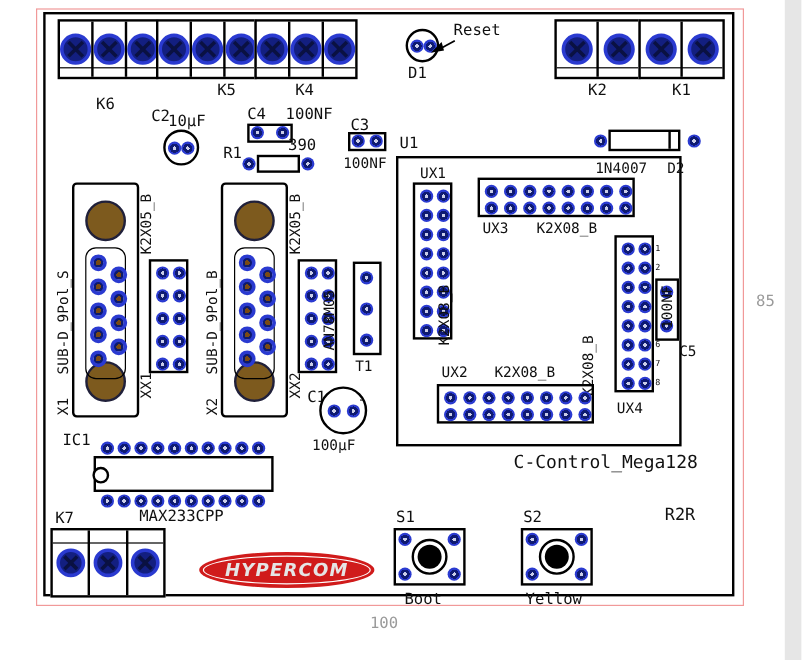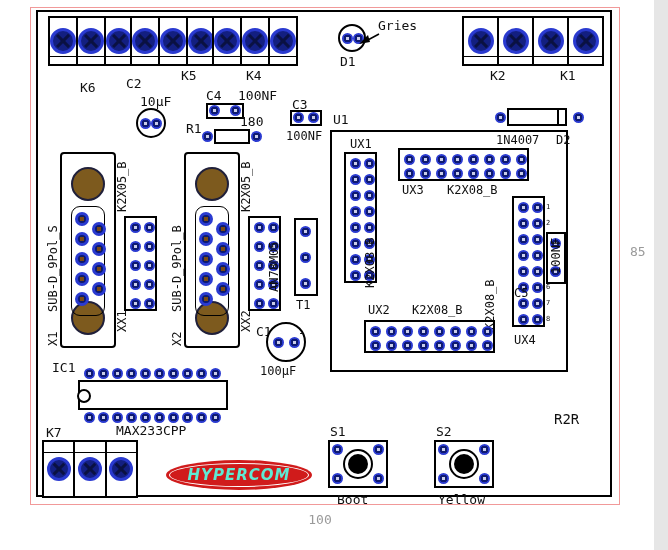--- a/index.html
+++ b/index.html
@@ -36,21 +36,21 @@
   .mhole{position:absolute;width:34px;height:34px;border-radius:50%;background:#7d5a1e;border:2.5px solid #20203a}
   .dshell{position:absolute;border:1.5px solid #000;border-radius:9px}
   .dpin{position:absolute;width:14px;height:14px;border-radius:50%;border:3px solid #2a3ad0;
         background:radial-gradient(circle,#7a4a14 0 2.2px,#0d1a6e 2.2px)}
   .band{position:absolute;right:6px;top:0;bottom:0;width:2px;background:#000}
   .notch{position:absolute;left:-3px;top:7px;width:14px;height:14px;border:2px solid #000;border-radius:50%;background:#fff}
   .btn{position:absolute;width:60px;height:48px;border:2px solid #000;background:#fff}
   .ring{position:absolute;left:13px;top:7px;width:30px;height:30px;border:2px solid #000;border-radius:50%}
   .btncap{position:absolute;left:18px;top:12px;width:20px;height:20px;border-radius:50%;background:#000}
   .logo{position:absolute;left:166px;top:460px;width:146px;height:30px;background:#d01b1b;border-radius:50%;
-        display:flex;align-items:center;justify-content:center;color:#5eead4;font-weight:bold;font-style:italic;
+        display:flex;align-items:center;justify-content:center;color:#e5e5e5;font-weight:bold;font-style:italic;
         font-size:15px;letter-spacing:1px;font-family:"DejaVu Sans","Liberation Sans",sans-serif}
   .logo::before{content:"";position:absolute;inset:3px;border:1.5px solid #fff;border-radius:50%;pointer-events:none}
   .logo span{position:relative}
 </style>
 </head>
 <body>
 
 <div class="canvas">
 
   <div class="edge"></div>
@@ -111,42 +111,42 @@
       </div>
     </div>
   <div class="lbl" style="left:490px;top:68px">K2</div>
   <div class="lbl" style="left:560px;top:68px">K1</div>
 
   <div class="cap" style="left:338px;top:24px;width:28px;height:28px">
     <i class="pin" style="left:2px;top:7px"></i>
     <i class="pin" style="left:13px;top:7px"></i>
   </div>
   <div class="lbl" style="left:340px;top:54px">D1</div>
-  <div class="lbl" style="left:378px;top:18px">Gries</div>
+  <div class="lbl" style="left:378px;top:18px">Reset</div>
   <svg class="abs" style="left:357px;top:31px" width="24" height="16">
     <path d="M22 3 L9 10" stroke="#000" stroke-width="1.5" fill="none"></path>
     <path d="M2 13 L11 4 L13 11 Z" fill="#000"></path>
   </svg>
 
-  <div class="lbl" style="left:126px;top:76px">C2</div>
+  <div class="lbl" style="left:126px;top:90px">C2</div>
   <div class="lbl" style="left:140px;top:94px">10µF</div>
   <div class="cap" style="left:136px;top:108px;width:30px;height:30px">
     <i class="pin" style="left:2px;top:8px"></i>
     <i class="pin" style="left:13px;top:8px"></i>
   </div>
 
   <div class="lbl" style="left:206px;top:88px">C4</div>
   <div class="lbl" style="left:238px;top:88px">100NF</div>
   <div class="comp" style="left:206px;top:103px;width:38px;height:16px">
     <i class="pin" style="left:1px;top:0px"></i>
     <i class="pin" style="left:22px;top:0px"></i>
   </div>
 
   <div class="lbl" style="left:186px;top:121px">R1</div>
-  <div class="lbl" style="left:240px;top:114px">180</div>
+  <div class="lbl" style="left:240px;top:114px">390</div>
   <i class="pin" style="left:202px;top:131px"></i>
   <div class="comp" style="left:214px;top:129px;width:36px;height:15px"></div>
   <i class="pin" style="left:251px;top:131px"></i>
 
   <div class="lbl" style="left:292px;top:97px">C3</div>
   <div class="comp" style="left:290px;top:110px;width:32px;height:16px">
     <i class="pin" style="left:1px;top:0px"></i>
     <i class="pin" style="left:16px;top:0px"></i>
   </div>
   <div class="lbl sm" style="left:286px;top:129px">100NF</div>
@@ -252,21 +252,21 @@
       <i class="pin" style="left: 84px; top: 18px;"></i>
       <i class="pin" style="left: 100px; top: 18px;"></i>
       <i class="pin" style="left: 116px; top: 18px;"></i>
     </div>
 
   <div class="comp" style="left:546px;top:232px;width:20px;height:52px">
     <i class="pin" style="left:2px;top:4px"></i>
     <i class="pin" style="left:2px;top:32px"></i>
   </div>
   <div class="vtext" style="left:564px;top:258px">100NF</div>
-  <div class="lbl sm" style="left:514px;top:286px">C5</div>
+  <div class="lbl sm" style="left:566px;top:286px">C5</div>
 
   <div class="dsub" style="left:60px;top:152px">
       <div class="mhole" style="left: 9px; top: 13px;"></div>
       <div class="mhole" style="left: 9px; top: 147px;"></div>
       <div class="dshell" style="left: 9px; top: 52px; width: 34px; height: 110px;"></div>
       <div class="dpin" style="left: 13px; top: 58px;"></div>
       <div class="dpin" style="left: 13px; top: 78px;"></div>
       <div class="dpin" style="left: 13px; top: 98px;"></div>
       <div class="dpin" style="left: 13px; top: 118px;"></div>
       <div class="dpin" style="left: 13px; top: 138px;"></div>
@@ -403,18 +403,19 @@
   <div class="btn" style="left:434px;top:440px">
     <i class="pin" style="left:2px;top:2px"></i>
     <i class="pin" style="left:43px;top:2px"></i>
     <i class="pin" style="left:2px;top:31px"></i>
     <i class="pin" style="left:43px;top:31px"></i>
     <div class="ring"></div>
     <div class="btncap"></div>
   </div>
   <div class="lbl" style="left:438px;top:492px">Yellow</div>
 
-  <div class="lbl md" style="left:554px;top:412px">R2R</div>
+  <div class="lbl big" style="left:428px;top:378px">C-Control_Mega128</div>
+  <div class="lbl md" style="left:554px;top:422px">R2R</div>
 
   <div class="lbl gray" style="left:288px;top:512px;width:64px;text-align:center">100</div>
   <div class="lbl gray" style="left:630px;top:244px">85</div>
 
 </div>
 
 </body></html>

